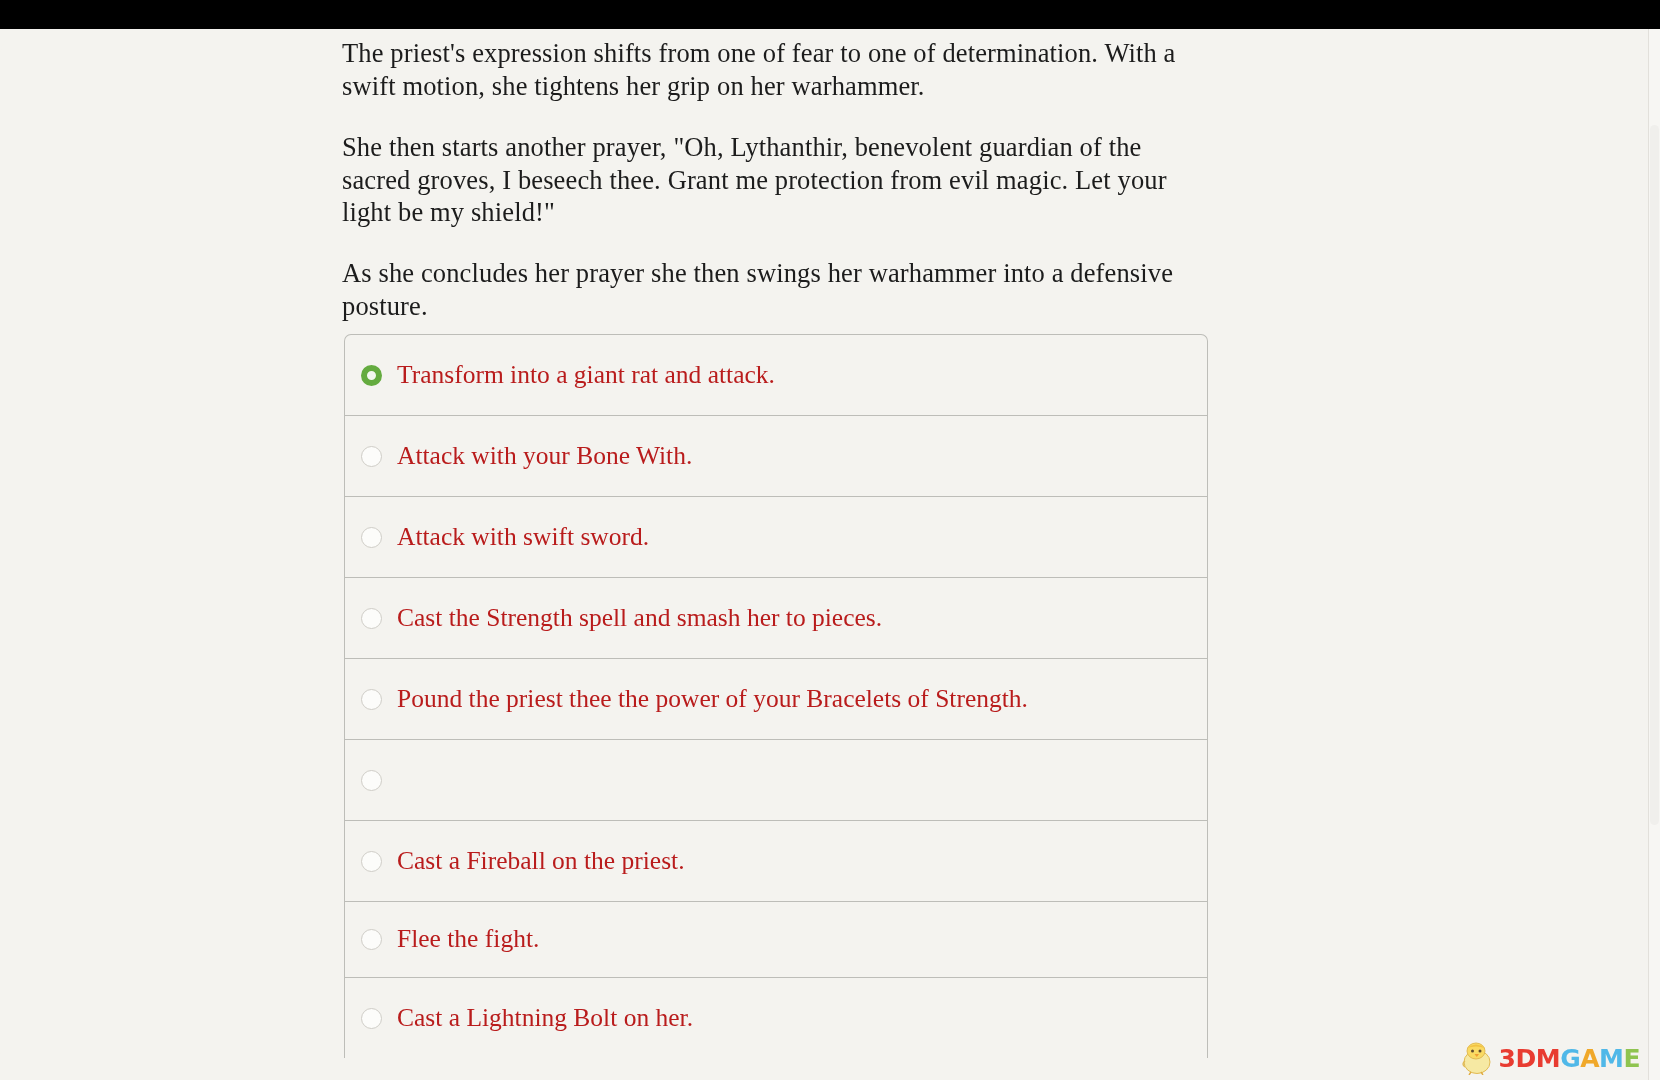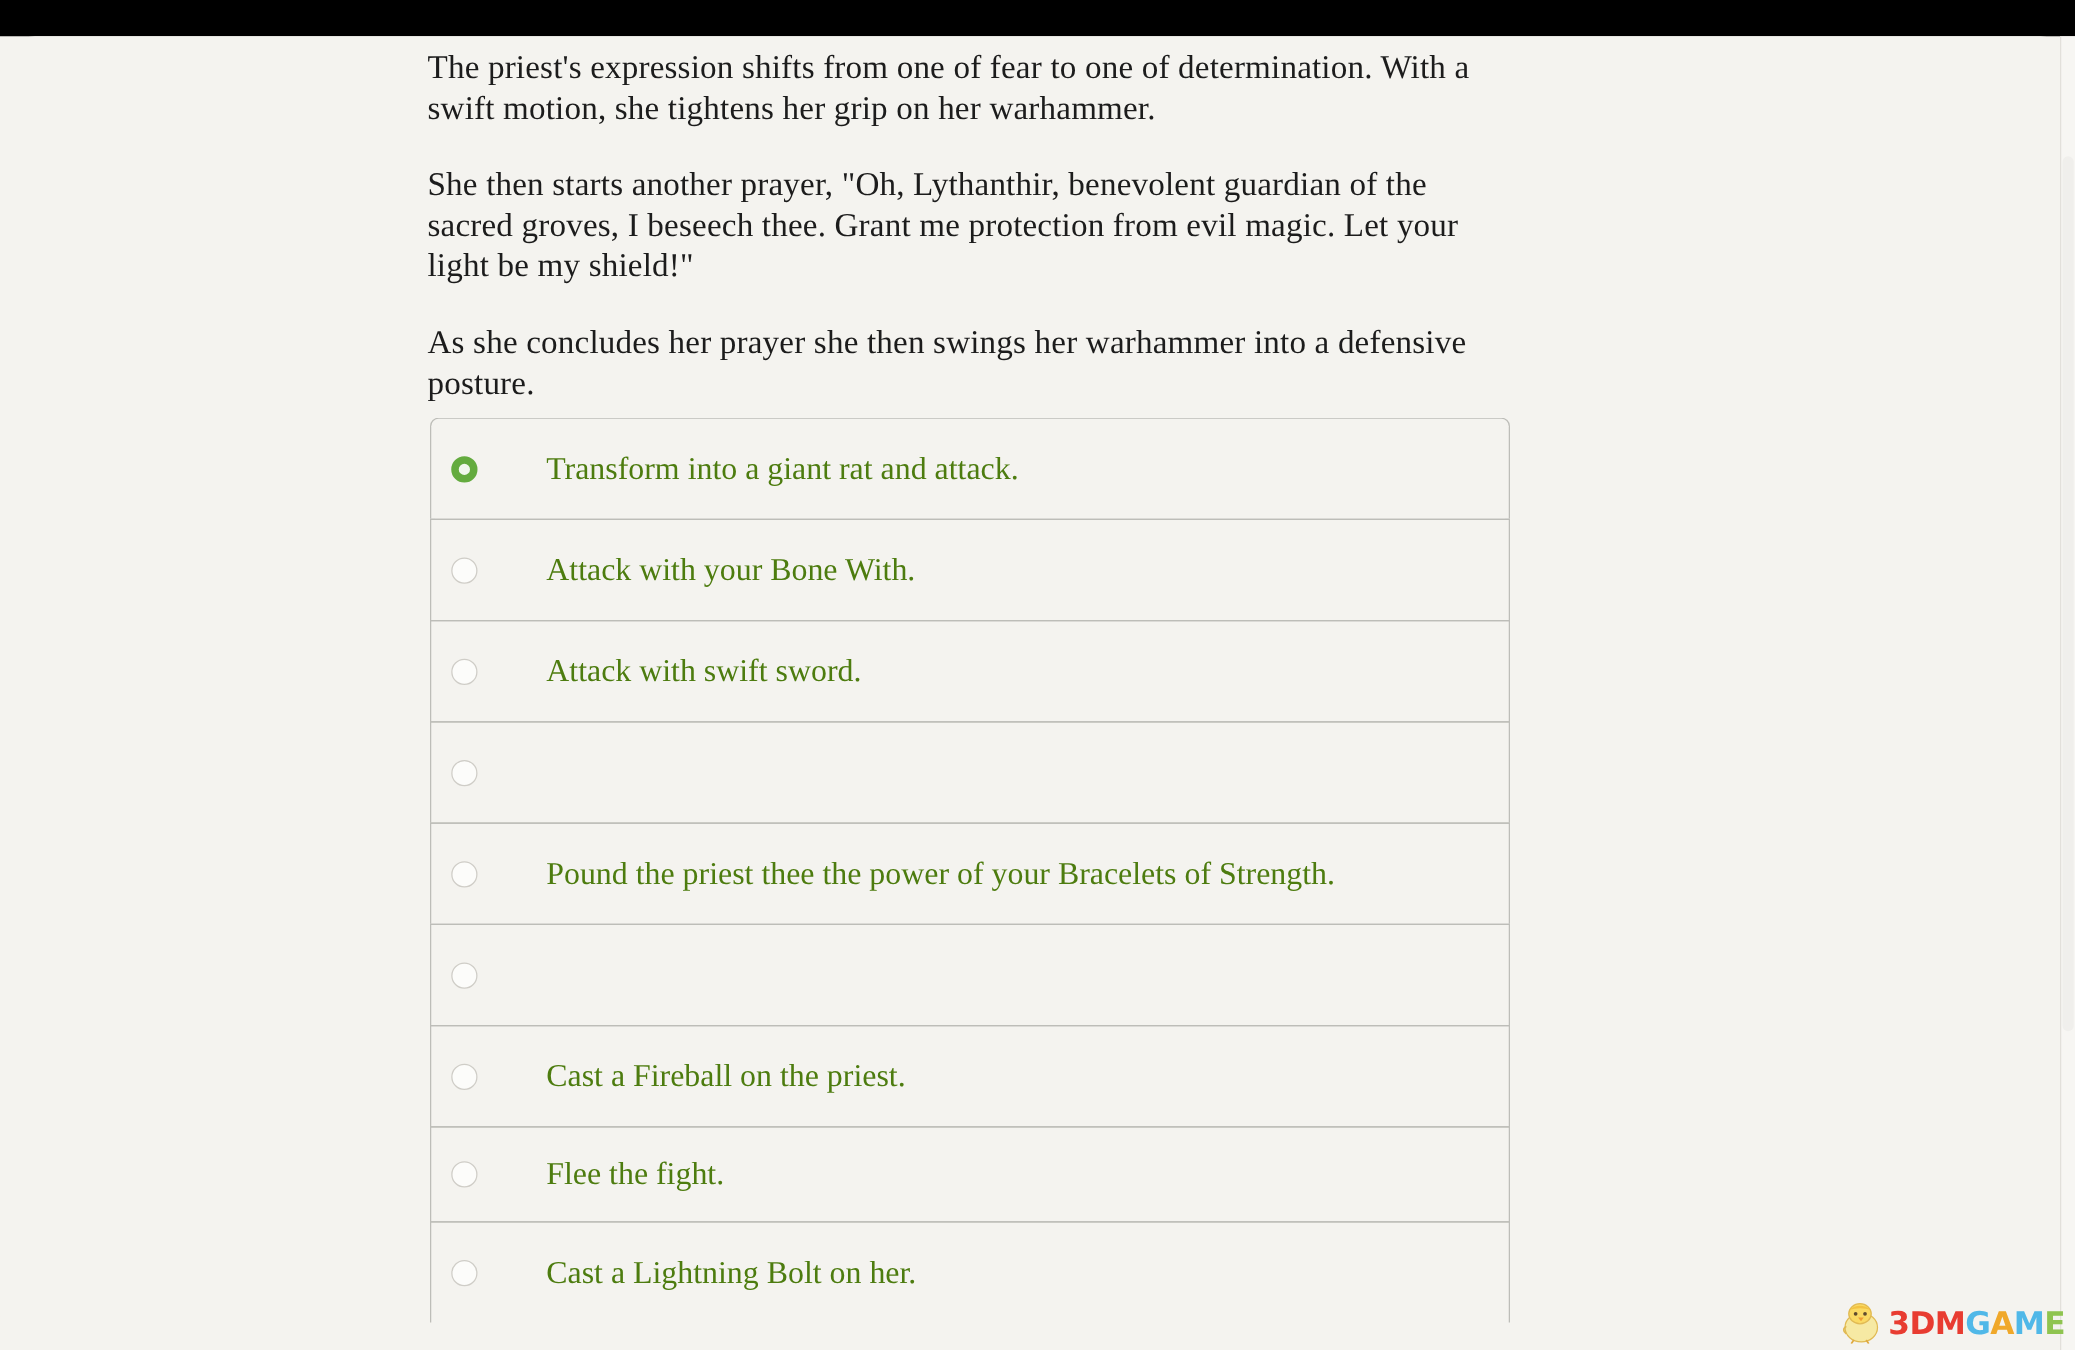--- a/index.html
+++ b/index.html
@@ -107,23 +107,22 @@
     position: absolute;
     left: 50%; top: 50%;
     width: 5px; height: 5px;
     margin: -2.5px 0 0 -2.5px;
     border-radius: 50%;
     background: #f2f7ee;
   }
   .choice-label {
     font-size: 25.5px;
     line-height: 1.2;
-    color: #4d7c0f;
+    color: #b91c1c;
     white-space: nowrap;
-    margin-left: 40px;
   }
 
   
   .scroll-track {
     position: absolute;
     top: 29px;
     right: 0;
     width: 11px;
     height: 1051px;
     background: #f7f6f3;
@@ -135,21 +134,21 @@
     left: 1px;
     width: 9px;
     height: 700px;
     border-radius: 5px;
     background: #f0efec;
   }
 
   
   .watermark {
     position: absolute;
-    right: 8px;
+    right: 20px;
     bottom: 2px;
     height: 40px;
     display: flex;
     align-items: center;
     gap: 2px;
     opacity: .96;
   }
   .wm-chick { width: 40px; height: 34px; display: block; }
   .wm-text {
     font-family: "DejaVu Sans", sans-serif;
@@ -189,20 +188,21 @@
       <span class="choice-label">Attack with your Bone With.</span>
     </div>
 
     <div class="choice">
       <span class="radio"></span>
       <span class="choice-label">Attack with swift sword.</span>
     </div>
 
     <div class="choice">
       <span class="radio"></span>
+      <span class="choice-label">Cast the Strength spell and smash her to pieces.</span>
     </div>
 
     <div class="choice">
       <span class="radio"></span>
       <span class="choice-label">Pound the priest thee the power of your Bracelets of Strength.</span>
     </div>
 
     <div class="choice">
       <span class="radio"></span>
     </div>

